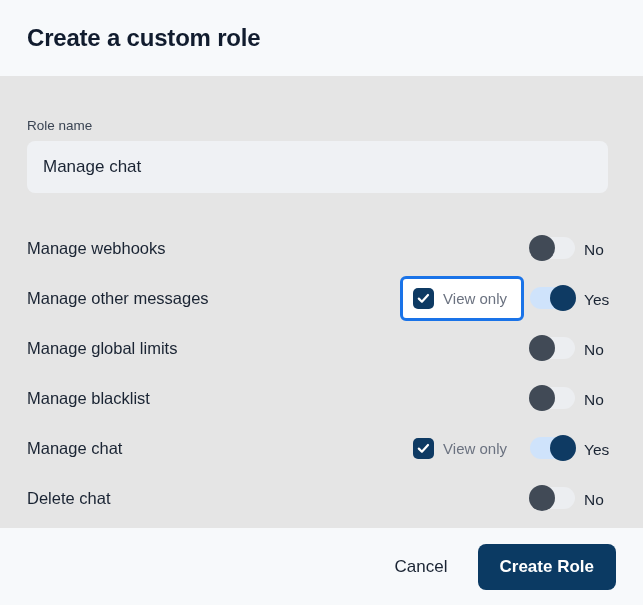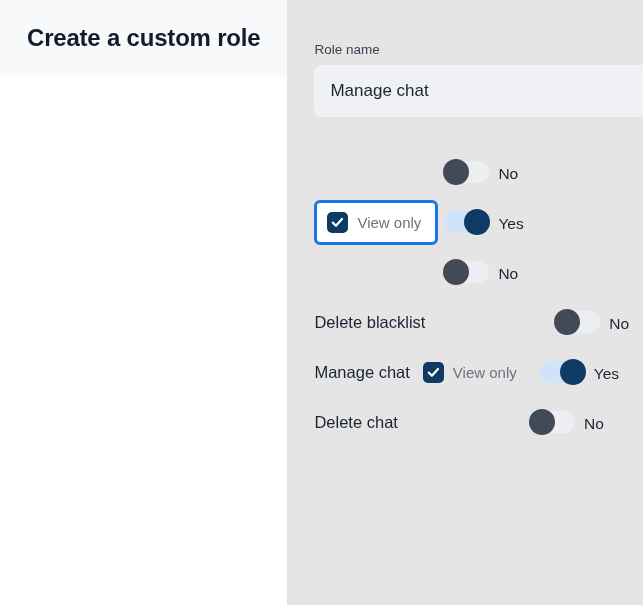--- a/index.html
+++ b/index.html
@@ -15,21 +15,21 @@
     background: #ffffff;
     color: #1a2433;
     -webkit-font-smoothing: antialiased;
   }
 
   .dialog {
     position: relative;
     width: 643px;
     height: 605px;
     display: flex;
-    flex-direction: row;
+    flex-direction: column;
     background: #ffffff;
   }
 
   
   .dialog-header {
     height: 76px;
     background: #f7f9fb;
     display: flex;
     align-items: center;
     padding: 0 27px;
@@ -231,75 +231,78 @@
 
   <div class="dialog-body">
 
     <div class="field-group">
       <label class="field-label">Role name</label>
       <input class="role-name-input" type="text" value="Manage chat" style="">
     </div>
 
     <div class="permissions">
         <div class="perm-row">
+          <div class="perm-label">Manage webhooks</div>
           <div class="perm-controls">
             <div class="viewonly placeholder">
               <span class="checkbox">
                 <svg width="13" height="13" viewBox="0 0 13 13">
                   <path d="M1.8 6.6 L4.9 9.7 L11 3" fill="none" stroke="#ffffff" stroke-width="2.2" stroke-linecap="round" stroke-linejoin="round"></path>
                 </svg>
               </span>
               <span class="viewonly-label">View only</span>
             </div>
             <div class="toggle-wrap">
               <div class="toggle off">
                 <span class="knob"></span>
               </div>
               <span class="toggle-text">No</span>
             </div>
           </div>
         </div>
         <div class="perm-row">
+          <div class="perm-label">Manage other messages</div>
           <div class="perm-controls">
             <div class="viewonly focused">
               <span class="checkbox">
                 <svg width="13" height="13" viewBox="0 0 13 13">
                   <path d="M1.8 6.6 L4.9 9.7 L11 3" fill="none" stroke="#ffffff" stroke-width="2.2" stroke-linecap="round" stroke-linejoin="round"></path>
                 </svg>
               </span>
               <span class="viewonly-label">View only</span>
             </div>
             <div class="toggle-wrap">
               <div class="toggle on">
                 <span class="knob"></span>
               </div>
               <span class="toggle-text">Yes</span>
             </div>
           </div>
         </div>
         <div class="perm-row">
+          <div class="perm-label">Manage global limits</div>
           <div class="perm-controls">
             <div class="viewonly placeholder">
               <span class="checkbox">
                 <svg width="13" height="13" viewBox="0 0 13 13">
                   <path d="M1.8 6.6 L4.9 9.7 L11 3" fill="none" stroke="#ffffff" stroke-width="2.2" stroke-linecap="round" stroke-linejoin="round"></path>
                 </svg>
               </span>
               <span class="viewonly-label">View only</span>
             </div>
             <div class="toggle-wrap">
               <div class="toggle off">
                 <span class="knob"></span>
               </div>
               <span class="toggle-text">No</span>
             </div>
           </div>
         </div>
         <div class="perm-row">
-          <div class="perm-label">Delete blacklist</div>
+          <div class="perm-label">Manage blacklist</div>
           <div class="perm-controls">
             <div class="viewonly placeholder">
               <span class="checkbox">
                 <svg width="13" height="13" viewBox="0 0 13 13">
                   <path d="M1.8 6.6 L4.9 9.7 L11 3" fill="none" stroke="#ffffff" stroke-width="2.2" stroke-linecap="round" stroke-linejoin="round"></path>
                 </svg>
               </span>
               <span class="viewonly-label">View only</span>
             </div>
             <div class="toggle-wrap">
@@ -345,14 +348,18 @@
                 <span class="knob"></span>
               </div>
               <span class="toggle-text">No</span>
             </div>
           </div>
         </div>
       </div>
 
   </div>
 
+  <div class="dialog-footer">
+    <button class="btn-cancel">Cancel</button>
+    <button class="btn-primary">Create Role</button>
+  </div>
 
 </div>
 
 </body></html>

